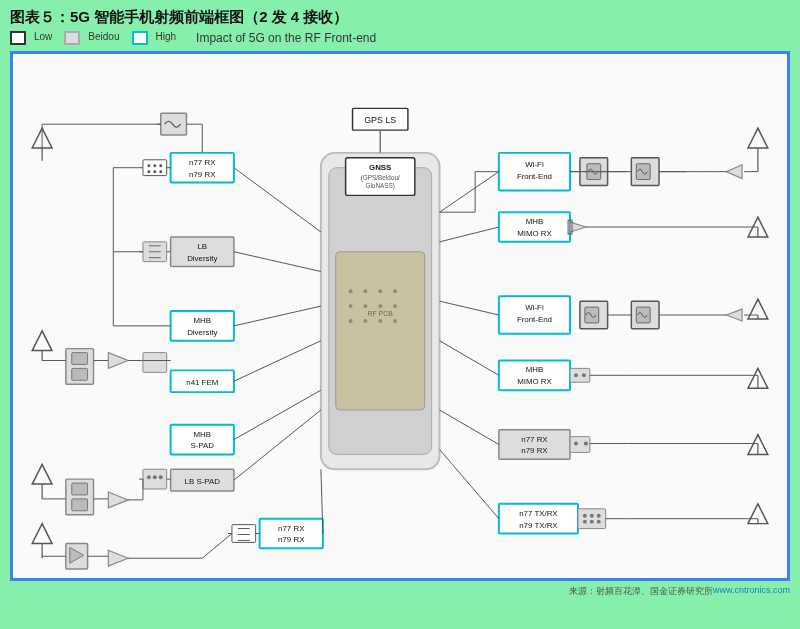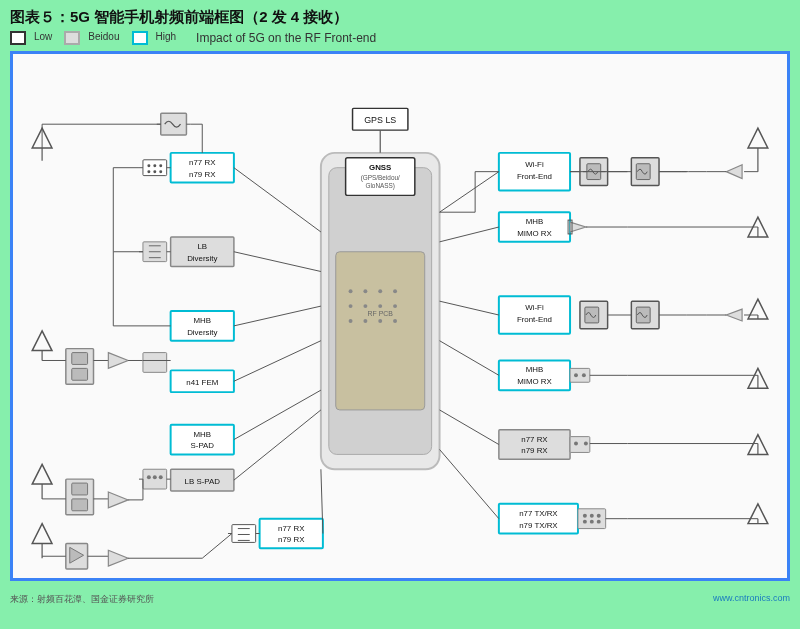--- a/index.html
+++ b/index.html
@@ -55,22 +55,22 @@
 
     
     .diagram-svg {
       position: absolute;
       top: 0; left: 0;
       width: 100%; height: 100%;
     }
 
     .footer {
       display: flex;
-      justify-content: space-between;
-      margin-top: 12px;
+      justify-content: flex-end;
+      margin-top: 4px;
       font-size: 9px;
       color: #555;
     }
     .footer-right { color: #1a7bbf; }
   </style>
 </head>
 <body>
 
 <div class="page-container">
   <div class="title">图表５：5G 智能手机射频前端框图（2 发 4 接收）</div>

